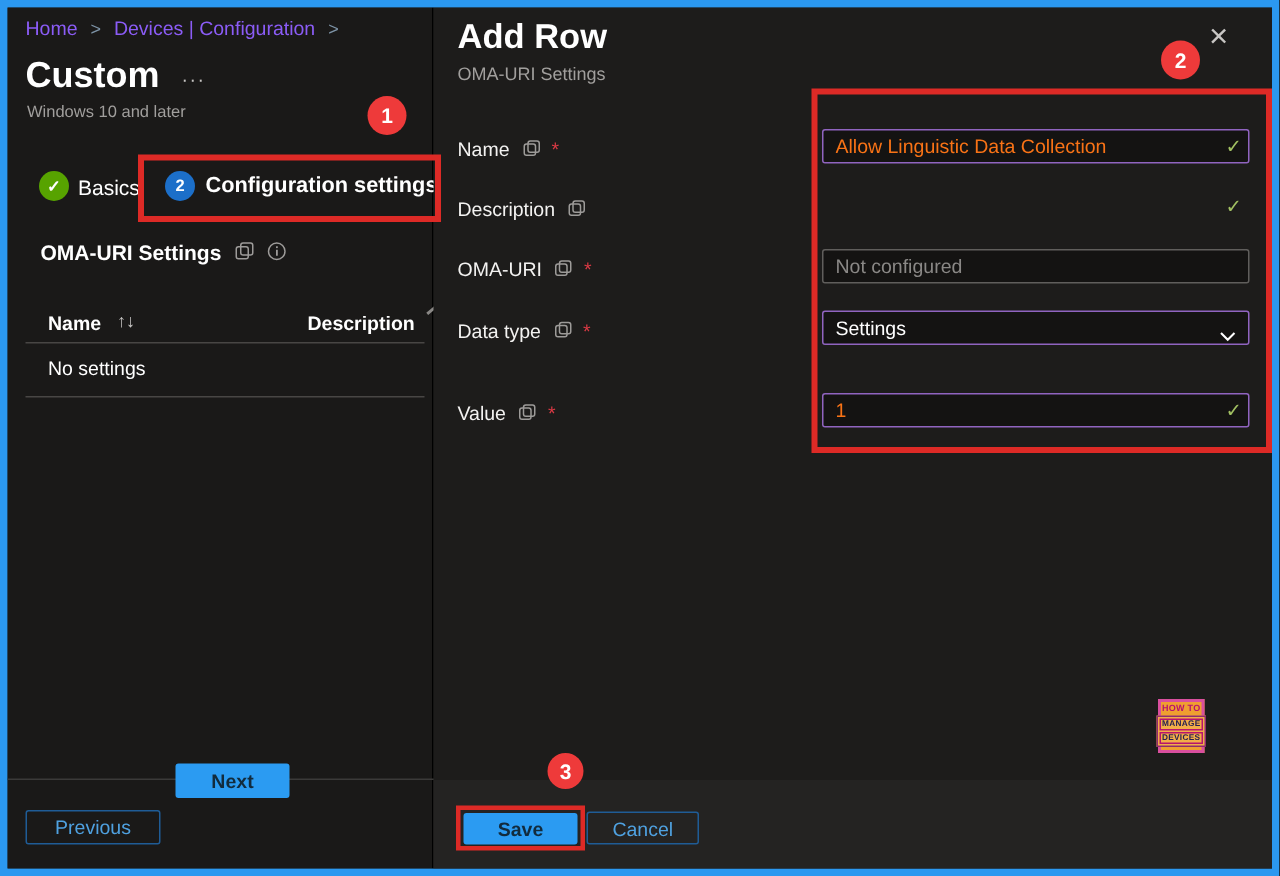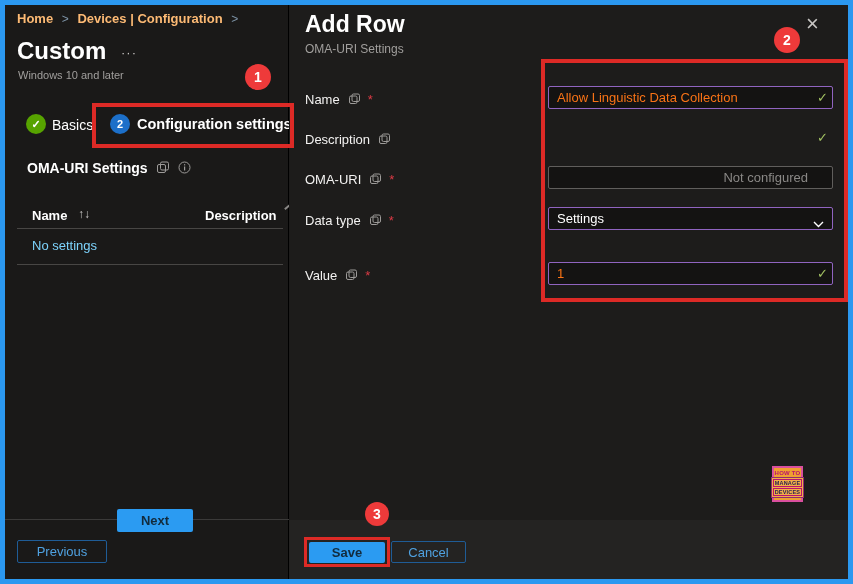--- a/index.html
+++ b/index.html
@@ -8,21 +8,21 @@
     position: relative; width: 853px; height: 584px;
     background: #1b1a19; border: 5px solid #2b98f0; overflow: hidden;
   }
   .abs { position: absolute; }
 
   
   .left-pane { left: 0; top: 0; width: 283px; height: 574px; background: #1a1918; }
   .pane-divider { left: 283px; top: 0; width: 1px; height: 574px; background: #000; }
 
   .breadcrumb { left: 12px; top: 6px; font-size: 13px; white-space: nowrap; }
-  .crumb-link { color: #fdba74; cursor: pointer; font-weight: bold; }
+  .crumb-link { color: #8b5cf6; cursor: pointer; }
   .crumb-sep { color: #7d93a6; margin: 0 5px; font-size: 12px; }
 
   .page-title { left: 12px; top: 32px; font-size: 24px; font-weight: bold; color: #fff; }
   .title-more { left: 116px; top: 40px; font-size: 13px; color: #c8c6c4; letter-spacing: 1px; cursor: pointer; }
   .page-subtitle { left: 13px; top: 64px; font-size: 11px; color: #a19f9d; }
   .step-circle {
     width: 20px; height: 20px; border-radius: 50%; color: #fff;
     display: flex; align-items: center; justify-content: center;
     font-size: 11px; font-weight: bold;
   }
@@ -35,21 +35,21 @@
   .section-title { left: 22px; top: 155px; font-size: 14px; font-weight: bold; color: #fff; }
   .icon-inline { display: inline-block; vertical-align: -1px; margin-left: 8px; }
 
   .th-name { left: 27px; top: 203px; font-size: 13px; font-weight: bold; color: #fff; cursor: pointer; }
   .th-sort { left: 73px; top: 202px; font-size: 12px; color: #c8c6c4; }
   .th-desc { left: 200px; top: 203px; font-size: 13px; font-weight: bold; color: #fff; cursor: pointer; }
   .th-partial-sort { left: 279px; top: 201px; width: 7px; height: 2px; background: #8a8886; transform: rotate(-40deg); }
   .hr { height: 1px; background: #484644; }
   .hr-head { left: 12px; top: 223px; width: 266px; }
   .hr-row  { left: 12px; top: 259px; width: 266px; }
-  .empty-row { left: 27px; top: 233px; font-size: 13px; color: #7dd3fc; }
+  .empty-row { left: 27px; top: 233px; font-size: 13px; color: #ffffff; }
 
   .footer-divider { left: 0; top: 514px; width: 843px; height: 1px; background: #3b3a39; }
   .btn { display: flex; align-items: center; justify-content: center; font-size: 13px; cursor: pointer; border-radius: 2px; }
   .btn-outline { border: 1px solid #1f5c96; color: #4fa1e0; background: transparent; }
   .btn-fill { background: #2b9bf2; color: #122b3d; font-weight: bold; }
   .btn-previous { left: 12px; top: 535px; width: 90px; height: 23px; }
   .btn-next { left: 112px; top: 504px; width: 76px; height: 23px; }
 
   
   .panel { left: 284px; top: 0; width: 559px; height: 574px; background: #1d1c1b; }
@@ -178,21 +178,21 @@
         </svg></span>
   </div>
   <span class="abs valid-check" style="left:812px; top:125px;">✓</span>
 
   <div class="abs field-label" style="left:300px; top:167px;">
     <span>OMA-URI</span><span class="icon-inline"><svg width="13" height="12" viewBox="0 0 13 12">
           <rect x="4" y="1" width="7.5" height="7.5" rx="1.5" fill="none" stroke="#9d9b99" stroke-width="1"></rect>
           <rect x="1.5" y="3" width="7.5" height="7.5" rx="1.5" fill="none" stroke="#9d9b99" stroke-width="1"></rect>
         </svg></span><span class="req">*</span>
   </div>
-  <input class="fld-input neutral" style="top: 161px; text-align: right;" placeholder="Not configured">
+  <input class="fld-input neutral" style="top: 161px;" placeholder="Not configured">
 
   <div class="abs field-label" style="left:300px; top:208px;">
     <span>Data type</span><span class="icon-inline"><svg width="13" height="12" viewBox="0 0 13 12">
           <rect x="4" y="1" width="7.5" height="7.5" rx="1.5" fill="none" stroke="#9d9b99" stroke-width="1"></rect>
           <rect x="1.5" y="3" width="7.5" height="7.5" rx="1.5" fill="none" stroke="#9d9b99" stroke-width="1"></rect>
         </svg></span><span class="req">*</span>
   </div>
   <div class="fld-select" style="top:202px;">
     <span>Settings</span>
     <span class="select-chevron"><svg width="11" height="7" viewBox="0 0 11 7">

